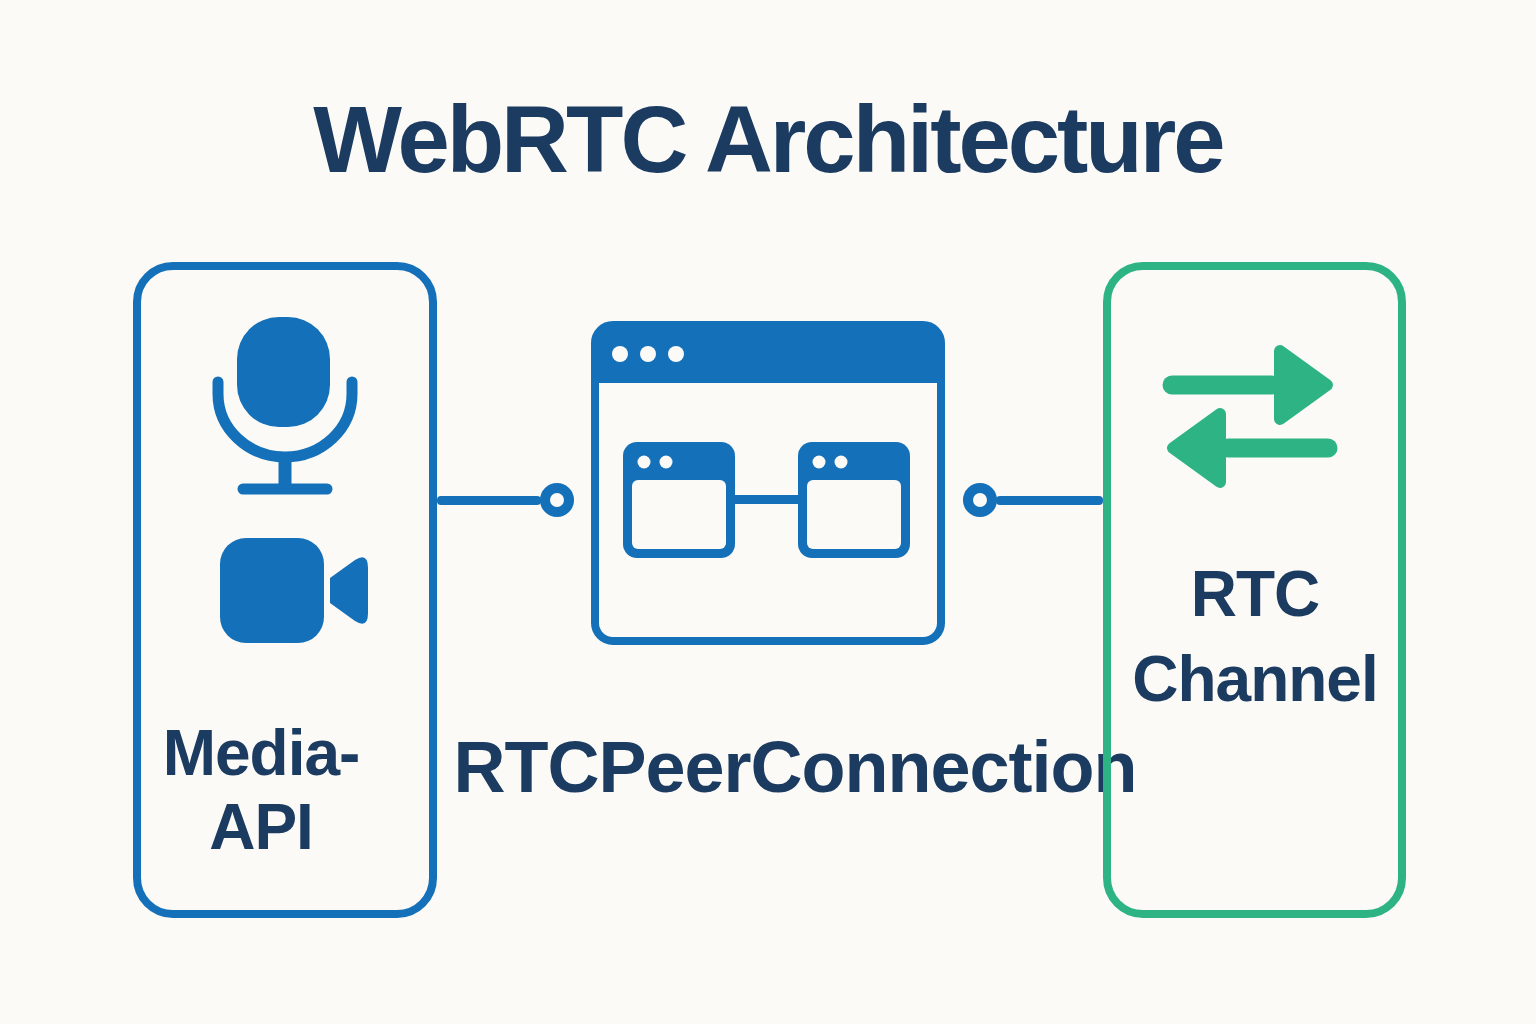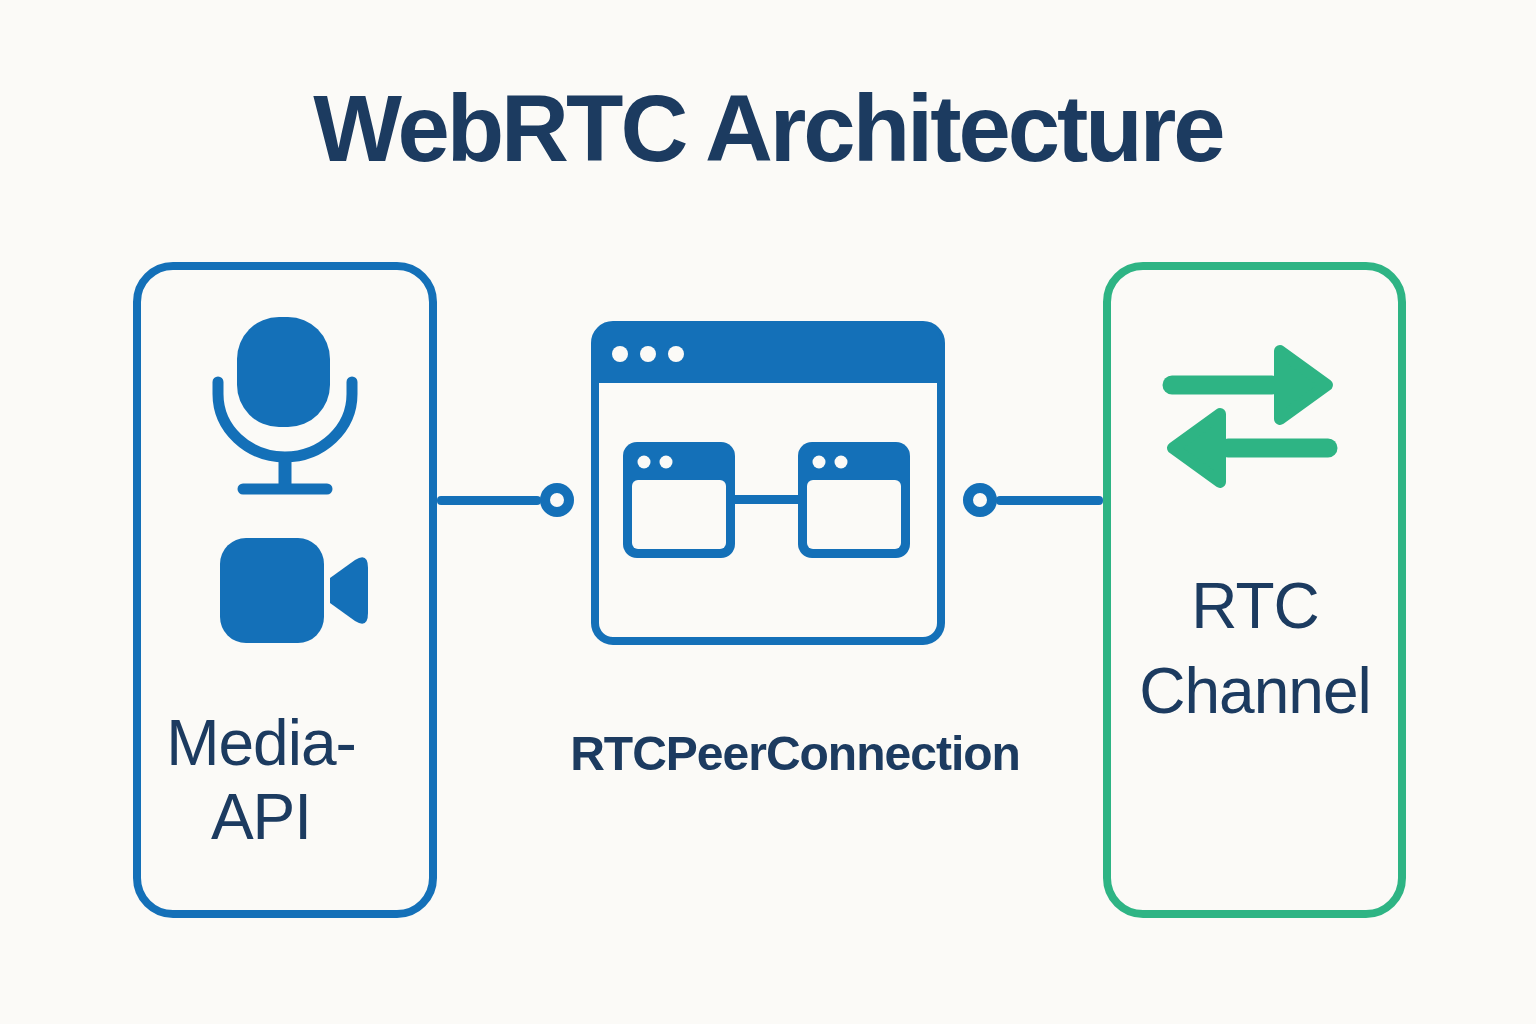--- a/index.html
+++ b/index.html
@@ -8,46 +8,45 @@
     background:var(--background,#fbfaf7);
   }
   .stage{
     position:relative;
     width:1536px;height:1024px;
     overflow:hidden;
     background:var(--background,#fbfaf7);
   }
   .abs{position:absolute;}
   .title{
-    top:75px;left:0;width:1536px;
+    top:86px;left:0;width:1536px;
     text-align:center;
     font-size:94px;font-weight:bold;
     letter-spacing:-3px;
     color:var(--navy,#1c3b60);
   }
   .node-box{
     box-sizing:border-box;
     border-radius:40px;
     background:transparent;
   }
   .box-blue{border:8px solid var(--blue,#1470b8);}
   .box-green{border:8px solid var(--green,#2eb484);}
   .node-label{
     text-align:center;
-    font-weight:normal;
+    font-weight:bold;
     color:var(--navy,#1c3b60);
     letter-spacing:-1px;
-    margin-top:12px;
   }
-  .label-left{left:133px;width:256px;top:694px;font-size:64px;line-height:74px;}
+  .label-left{left:133px;width:256px;top:716px;font-size:64px;line-height:74px;}
   .label-right{left:1100px;width:310px;top:552px;font-size:64px;line-height:85px;}
   .label-center{
     left:400px;width:790px;top:726px;
     text-align:center;font-weight:bold;
-    font-size:48px;letter-spacing:-1px;
+    font-size:72px;letter-spacing:-1px;
     color:var(--navy,#1c3b60);
   }
   .conn-line{
     height:9px;
     background:var(--blue,#1470b8);
     border-radius:4px;
   }
   .conn-ring{
     box-sizing:border-box;
     width:34px;height:34px;

